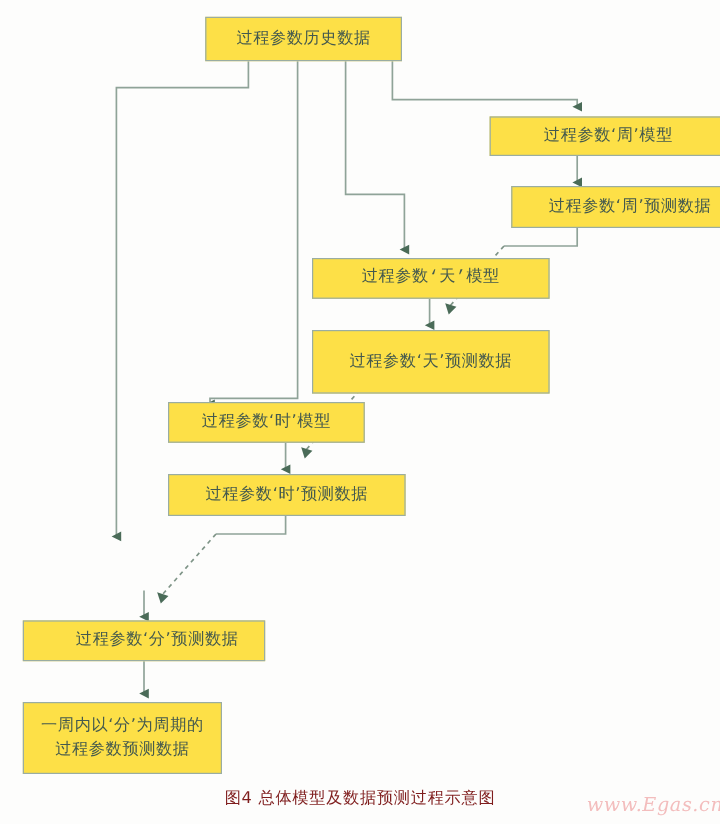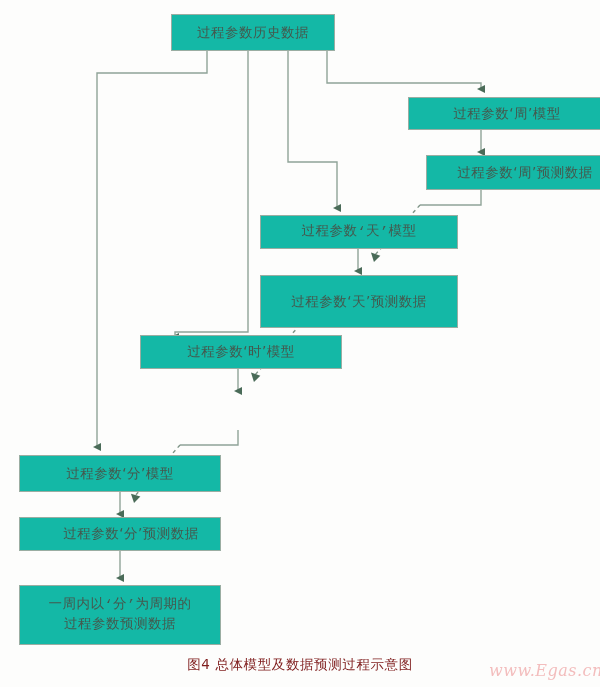--- a/index.html
+++ b/index.html
@@ -6,21 +6,21 @@
   body{
     width:600px;height:687px;position:relative;overflow:hidden;
     font-family:"DejaVu Sans","Liberation Sans",sans-serif;
     background:#fdfdfc;
   }
   #canvas{position:absolute;left:0;top:0;width:600px;height:687px;}
   svg.wires{position:absolute;left:0;top:0;width:600px;height:687px;pointer-events:none;}
 
   .node{
     position:absolute;
-    background:#14b8a6;
+    background:#fde047;
     border:1px solid #9aada2;
     box-sizing:border-box;
     display:flex;align-items:center;justify-content:center;
     text-align:center;
     color:#44594e;
     font-size:13.5px;
     letter-spacing:0.5px;
     line-height:1.45;
     z-index:3;
   }
@@ -102,34 +102,34 @@
   </div>
 
   <div class="node" style="left:260px;top:215px;width:198px;height:34px;font-family:Liberation Mono, monospace;">
     <span>过程参数‘天’模型</span>
   </div>
 
   <div class="node" style="left:260px;top:275px;width:198px;height:53px;">
     <span>过程参数‘天’预测数据</span>
   </div>
 
-  <div class="node" style="left:140px;top:335px;width:202px;height:34px;">
+  <div class="node" style="left:140px;top:335px;width:164px;height:34px;">
     <span>过程参数‘时’模型</span>
   </div>
 
+  <div class="node" style="left:140px;top:395px;width:198px;height:35px;">
+    <span>过程参数‘时’预测数据</span>
+  </div>
 
-  <div class="node" style="left:19px;top:455px;width:202px;height:37px;">
-    <span>过程参数‘分’模型</span>
-  </div>
 
   <div class="node" style="left:19px;top:517px;width:202px;height:34px;padding-left:22px;">
     <span>过程参数‘分’预测数据</span>
   </div>
 
-  <div class="node" style="left:19px;top:585px;width:202px;height:60px;font-family:Liberation Mono, monospace;">
+  <div class="node" style="left:19px;top:585px;width:166px;height:60px;">
     <span>一周内以‘分’为周期的
 过程参数预测数据</span>
   </div>
 
   <div class="caption" style="top:656px;">图4  总体模型及数据预测过程示意图</div>
 
   <div class="watermark" style="left:489px;top:661px;">www.Egas.cn</div>
 
 </div>
 

